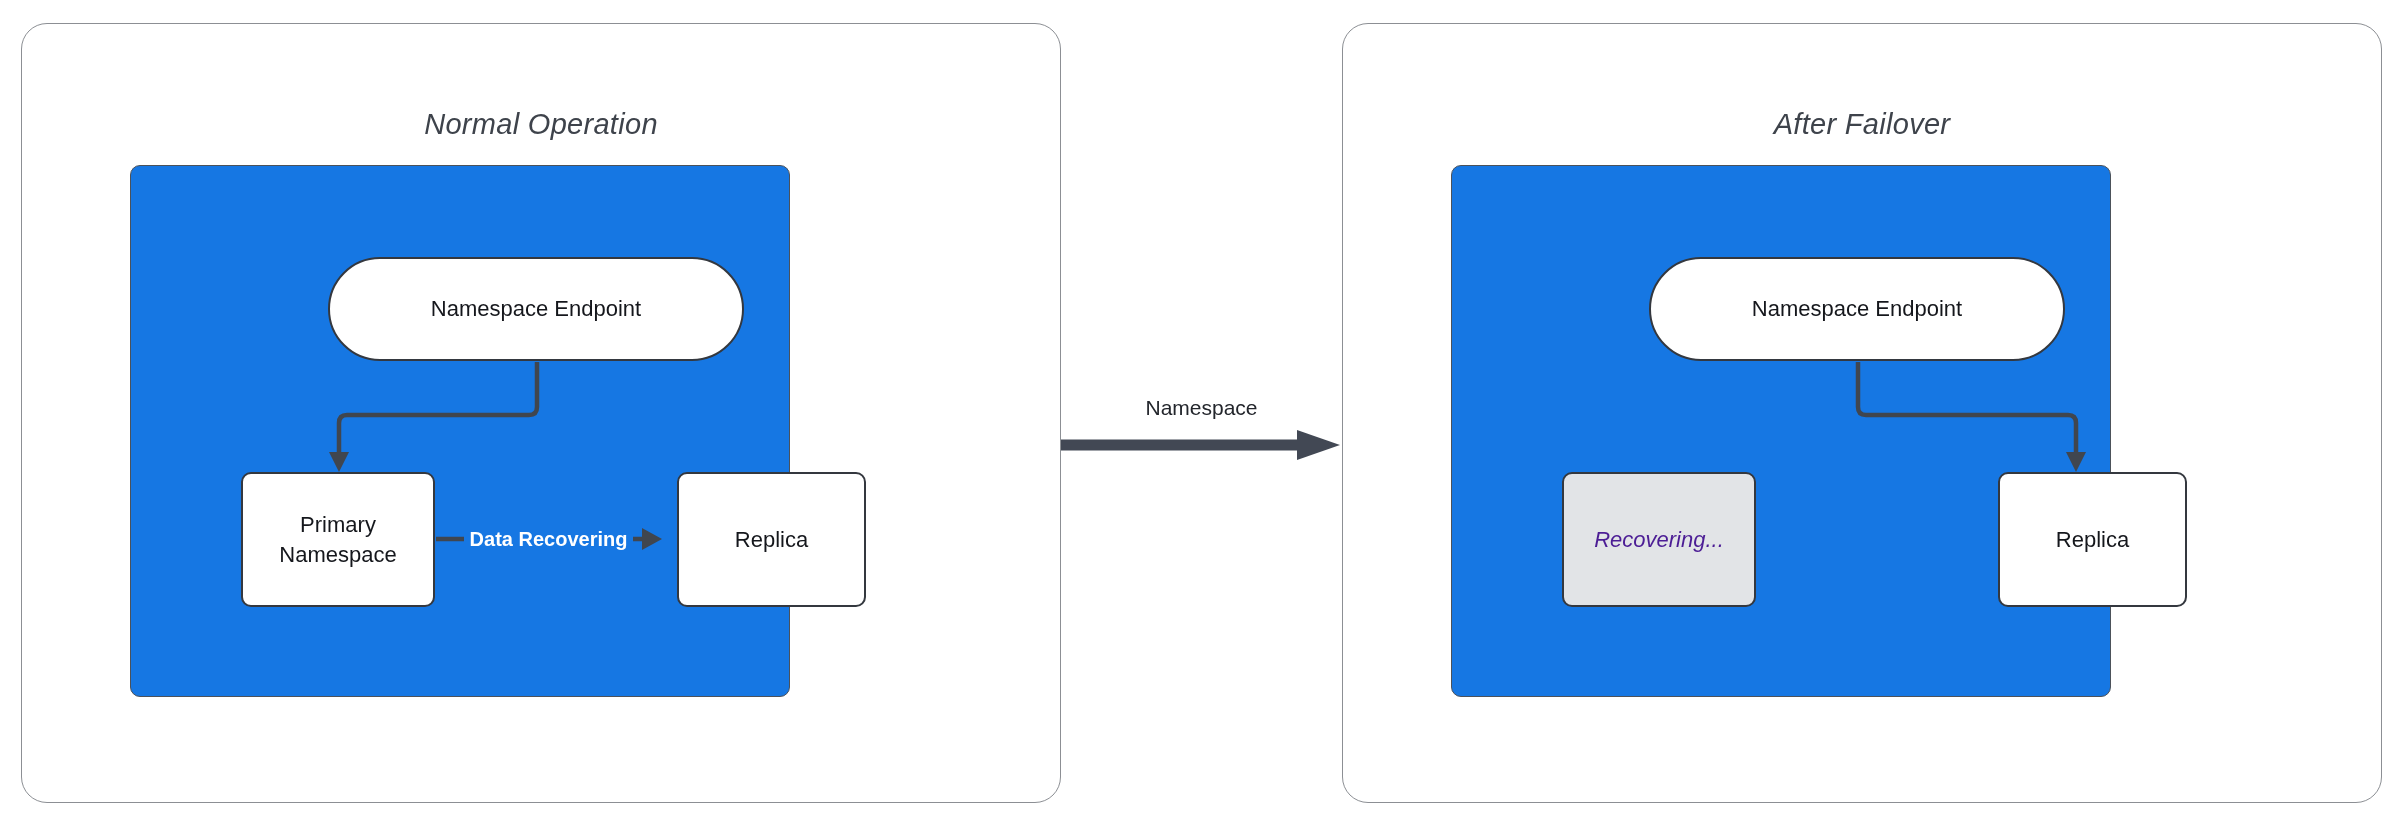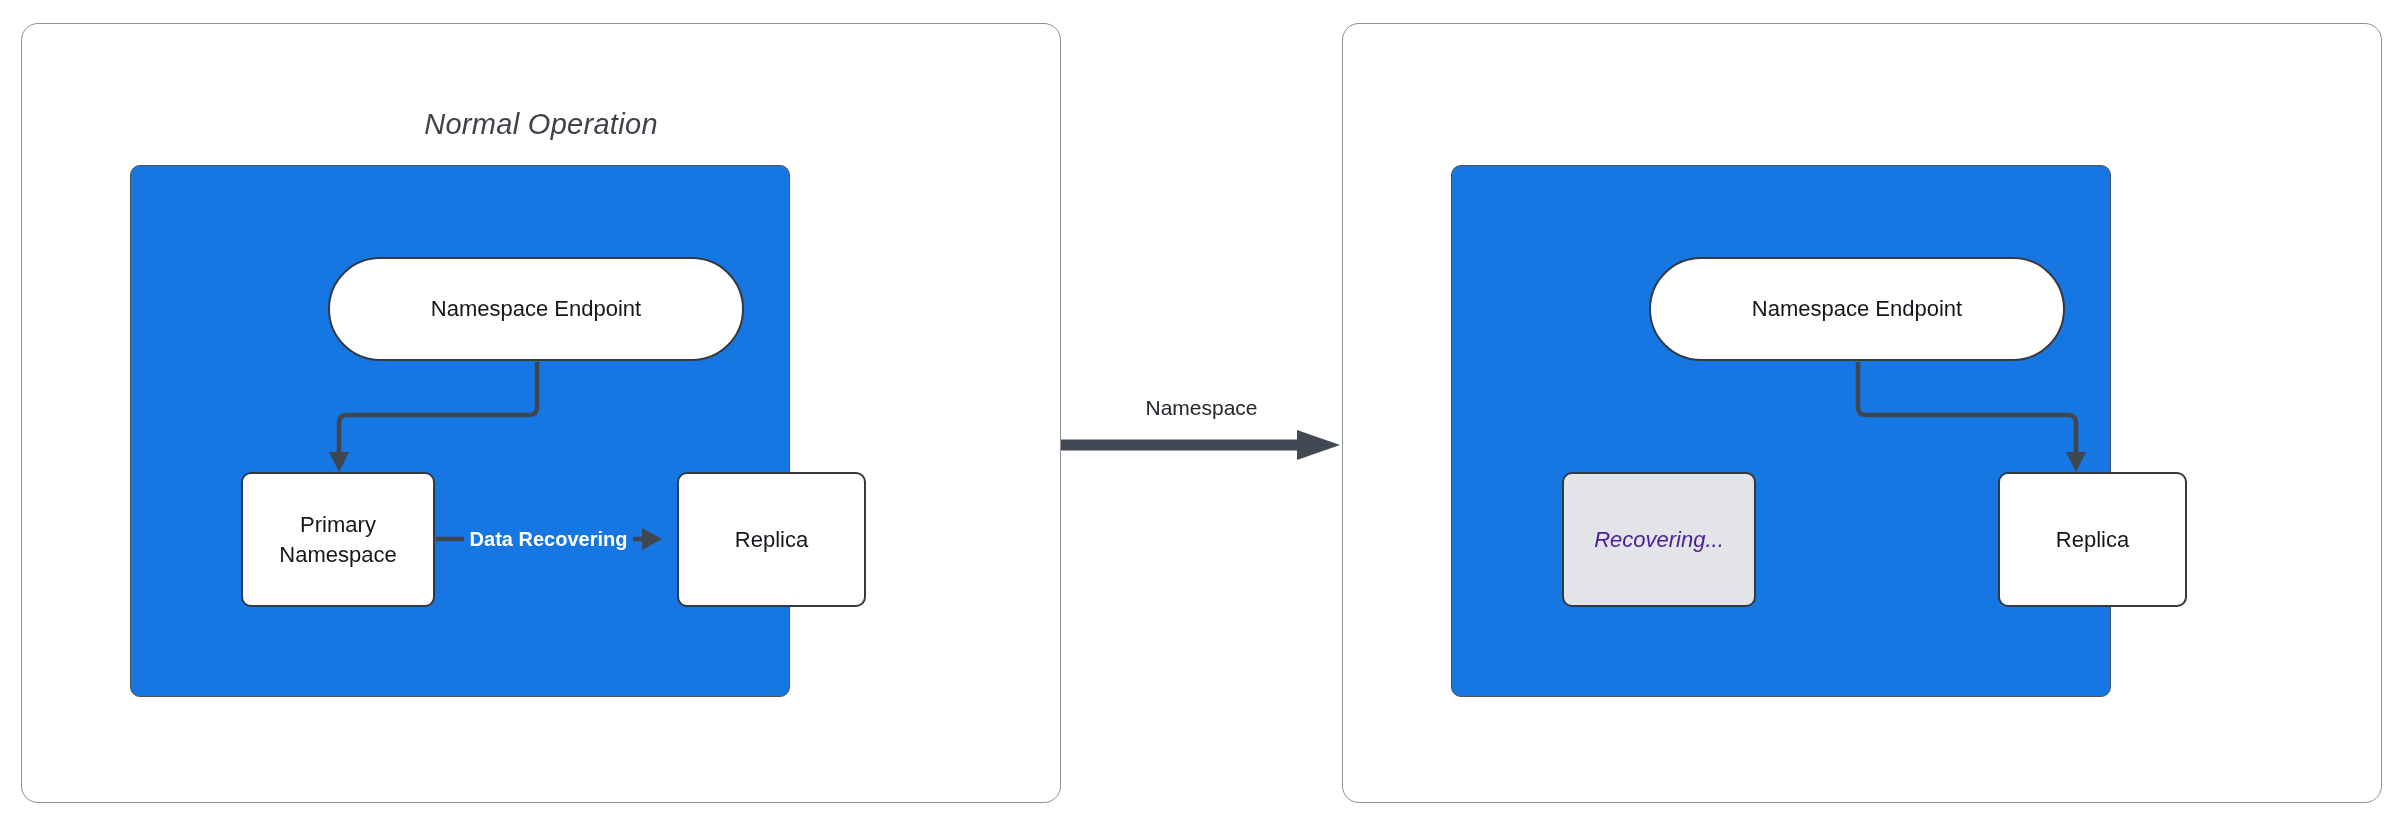--- a/index.html
+++ b/index.html
@@ -16,21 +16,21 @@
   body{
     width:2407px;height:828px;position:relative;
     font-family:"Liberation Sans","DejaVu Sans",sans-serif;
     color:var(--ink);
   }
   .canvas{position:absolute;inset:0;}
 
   
   .panel{
     position:absolute;top:23px;width:1040px;height:780px;
-    background:#ffffff;border:1px solid var(--panel-border);border-radius:17px;
+    background:#ffffff;border:1px solid var(--panel-border);border-radius:26px;
   }
   .panel-left{left:21px;}
   .panel-right{left:1342px;}
 
   .panel-title{
     position:absolute;top:84px;left:0;width:100%;
     text-align:center;font-size:29px;font-style:italic;
     color:var(--title-ink);letter-spacing:0.3px;
   }
 
@@ -116,20 +116,21 @@
 
   <div class="transition">
     <div class="transition-label">Namespace</div>
     <svg class="transition-arrow" width="281" height="34" viewBox="0 0 281 34">
       <path d="M0 17 H236"></path>
       <polygon points="236,2 236,32 279,17"></polygon>
     </svg>
   </div>
 
   <section class="panel panel-right">
+    <div class="panel-title">After Failover</div>
 
     <div class="container-box">
       <svg class="connectors" viewBox="0 0 832 532">
         <path class="conn" d="M406 196 L406 241 Q406 249 414 249 L616 249 Q624 249 624 257 L624 288"></path>
         <polygon class="connfill" points="614,286 634,286 624,306"></polygon>
       </svg>
 
       <div class="node pill">
         <span>Namespace Endpoint</span>
       </div>

